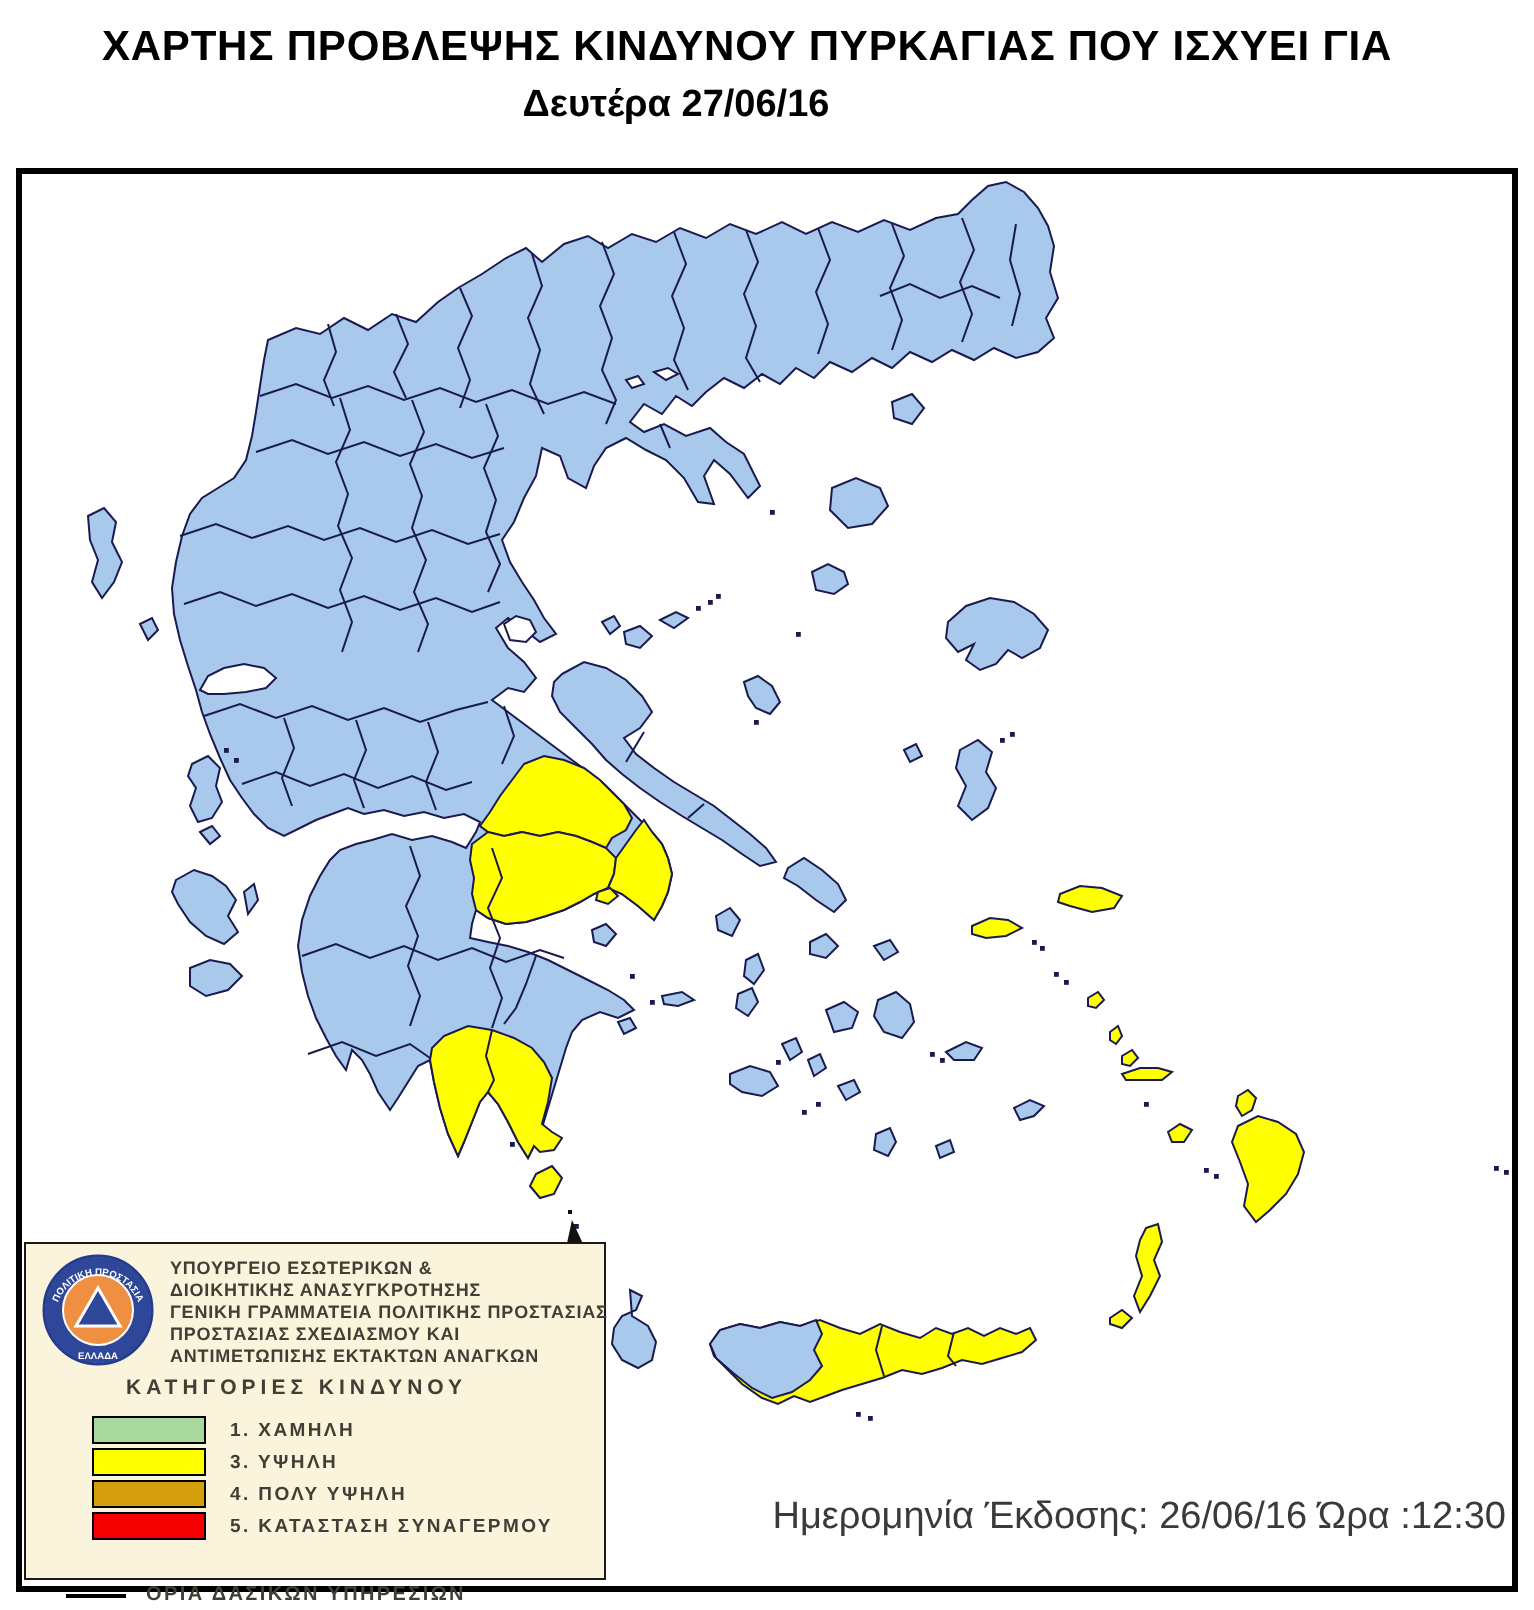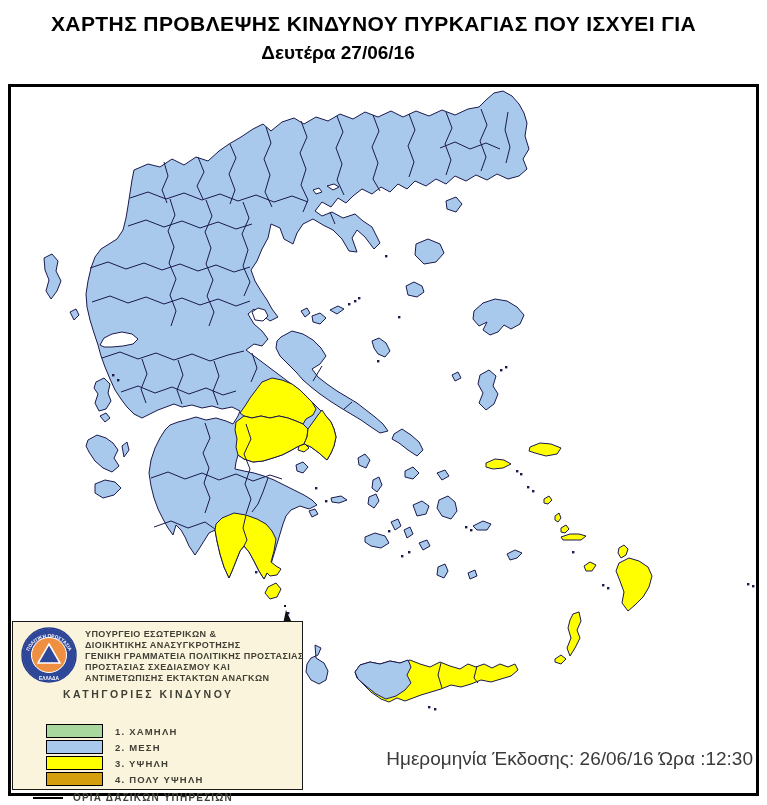--- a/index.html
+++ b/index.html
@@ -6,21 +6,21 @@
   body{width:767px;height:805px;position:relative;font-family:"Liberation Sans","DejaVu Sans",sans-serif;overflow:hidden;}
   .page-title{position:absolute;top:12px;left:0;width:747px;text-align:center;font-size:21px;font-weight:bold;color:#000;letter-spacing:0.4px;white-space:nowrap;}
   .page-subtitle{position:absolute;top:42px;left:0;width:676px;text-align:center;font-size:19px;font-weight:bold;color:#000;}
   .map-frame{position:absolute;left:8px;top:84px;width:751px;height:712px;box-sizing:border-box;border:3px solid #000;background:#fff;}
   .map-frame svg.mainmap{position:absolute;left:0;top:0;}
   .legend-box{position:absolute;left:12px;top:621px;width:291px;height:169px;box-sizing:border-box;background:#FBF4DC;border:1px solid #1a1a1a;z-index:5;color:#3f3f35;}
   .legend-top{position:absolute;left:8px;top:5px;display:flex;}
   .logo-wrap{width:56px;height:56px;flex:0 0 56px;}
   .ministry{margin-left:8px;margin-top:2px;font-size:9px;font-weight:bold;line-height:11px;letter-spacing:0.4px;white-space:nowrap;}
   .cat-title{position:absolute;left:50px;top:66px;font-size:10.5px;font-weight:bold;letter-spacing:2.5px;white-space:nowrap;}
-  .legend-rows{position:absolute;left:33px;top:85px;margin-top:16px;}
+  .legend-rows{position:absolute;left:33px;top:85px;}
   .legend-row{display:flex;align-items:center;height:16px;}
   .swatch{width:55px;height:12px;border:1px solid #000;flex:0 0 55px;}
   .legend-label{margin-left:12px;font-size:9.5px;font-weight:bold;letter-spacing:1.2px;white-space:nowrap;}
   .boundary-row{position:absolute;left:20px;top:170px;display:flex;align-items:center;}
   .boundary-line{width:30px;height:0;border-top:2px solid #000;flex:0 0 30px;}
   .boundary-label{margin-left:10px;font-size:10px;font-weight:bold;letter-spacing:1.2px;white-space:nowrap;}
   .footer-block{position:absolute;right:14px;top:749px;text-align:right;font-size:19px;color:#3a3a3a;line-height:19px;z-index:4;white-space:nowrap;}
 </style>
 </head>
 <body>
@@ -195,30 +195,30 @@
       <div>ΑΝΤΙΜΕΤΩΠΙΣΗΣ ΕΚΤΑΚΤΩΝ ΑΝΑΓΚΩΝ</div>
     </div>
   </div>
   <div class="cat-title">ΚΑΤΗΓΟΡΙΕΣ ΚΙΝΔΥΝΟΥ</div>
   <div class="legend-rows">
     <div class="legend-row">
       <div class="swatch" style="background: rgb(168, 216, 158);"></div>
       <div class="legend-label">1. ΧΑΜΗΛΗ</div>
     </div>
     <div class="legend-row">
-      <div class="swatch" style="background: rgb(169, 201, 236);"></div>
-      <div class="legend-label">2. ΜΕΣΗ</div>
-    </div>
-    <div class="legend-row">
       <div class="swatch" style="background: rgb(255, 255, 0);"></div>
       <div class="legend-label">3. ΥΨΗΛΗ</div>
     </div>
     <div class="legend-row">
       <div class="swatch" style="background: rgb(212, 158, 12);"></div>
       <div class="legend-label">4. ΠΟΛΥ ΥΨΗΛΗ</div>
+    </div>
+    <div class="legend-row">
+      <div class="swatch" style="background: rgb(244, 0, 0);"></div>
+      <div class="legend-label">5. ΚΑΤΑΣΤΑΣΗ ΣΥΝΑΓΕΡΜΟΥ</div>
     </div>
   </div>
   <div class="boundary-row">
     <div class="boundary-line"></div>
     <div class="boundary-label">ΟΡΙΑ ΔΑΣΙΚΩΝ ΥΠΗΡΕΣΙΩΝ</div>
   </div>
 </div>
 
 <div class="footer-block">
   <div>Ημερομηνία Έκδοσης: 26/06/16  Ώρα :12:30</div>

